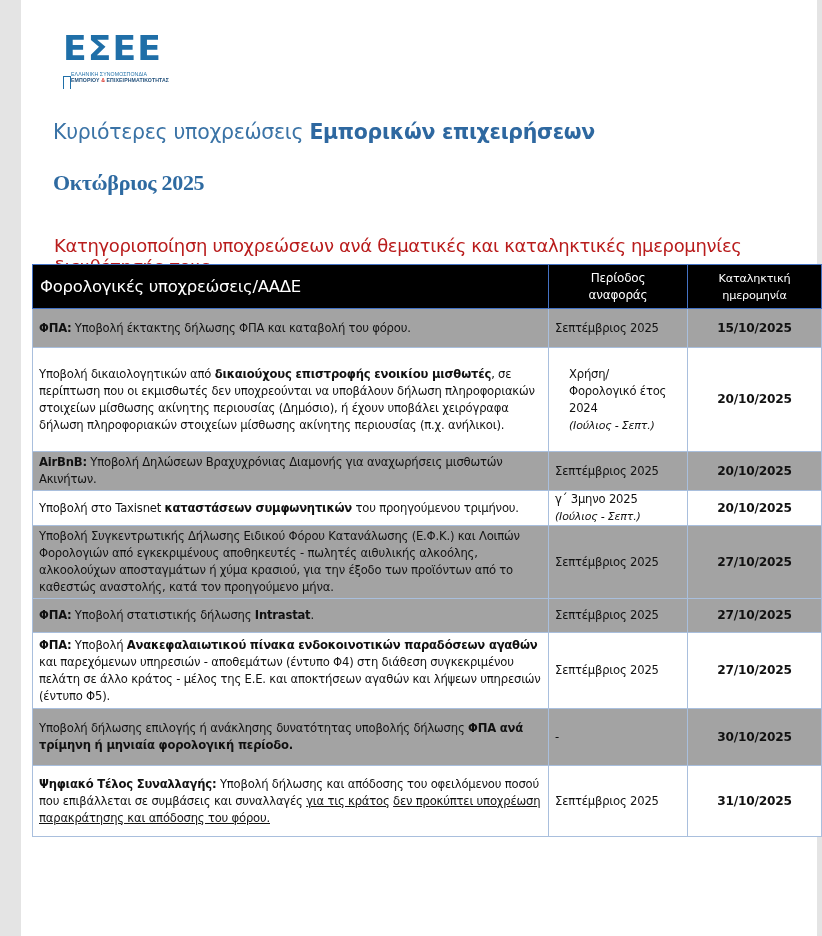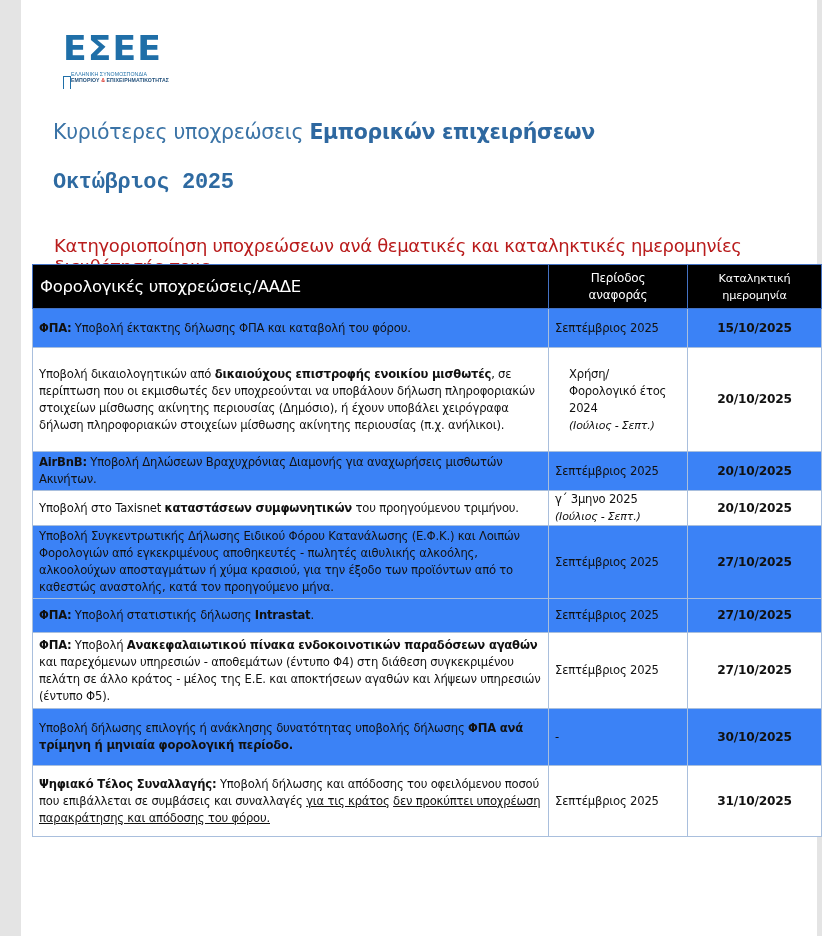--- a/index.html
+++ b/index.html
@@ -26,41 +26,41 @@
       position: absolute; left: 0; top: 44px; width: 6px; height: 12px;
       border: 1.2px solid #1f6fa8; border-bottom: none;
     }
     .heading {
       position: absolute; left: 32px; top: 120px; font-size: 20.5px; color: #3a73a6;
       font-family: "DejaVu Sans", sans-serif; font-weight: normal; letter-spacing: -0.3px;
     }
     .heading b { color: #2e68a0; }
     .month {
       position: absolute; left: 32px; top: 170px; font-size: 22px; font-weight: bold;
-      color: #2e6aa1; font-family: Liberation Mono, monospace; letter-spacing: -0.3px;
+      color: #2e6aa1; font-family: Liberation Serif, serif; letter-spacing: -0.3px;
     }
     .intro {
       position: absolute; left: 33px; top: 235px; font-size: 18px; color: #b91c1c;
       font-family: "DejaVu Sans", sans-serif; letter-spacing: -0.35px;
     }
     table {
       position: absolute; left: 11px; top: 264px; width: 789px;
       border-collapse: collapse; table-layout: fixed;
       font-family: "DejaVu Sans", sans-serif; font-size: 11.6px; letter-spacing: -0.2px;
     }
     col.c1 { width: 516px; } col.c2 { width: 139px; } col.c3 { width: 134px; }
     thead th {
       background: #000000; color: #fff; font-weight: normal; height: 43px; padding: 0;
       border: 1px solid #4472c4;
     }
     th.h1 { text-align: left; padding-left: 7px; font-size: 16.5px; letter-spacing: -0.3px; }
     th.h2, th.h3 { font-size: 12px; line-height: 17px; text-align: center; }
     th.h3 { font-size: 11.3px; }
     td { border: 1px solid #a9bfdd; padding: 0 6px; vertical-align: middle; line-height: 17px; }
-    tr.shade td { background: #3b82f6; }
+    tr.shade td { background: #a3a3a3; }
     tr.plain td { background: #ffffff; }
     td.period { text-align: left; }
     td.deadline { text-align: center; font-weight: bold; font-size: 12.2px; }
     .note { font-style: italic; font-size: 11px; display: block; }
     u { text-decoration: underline; }
   </style>
 </head>
 <body>
 
 <div class="page">

